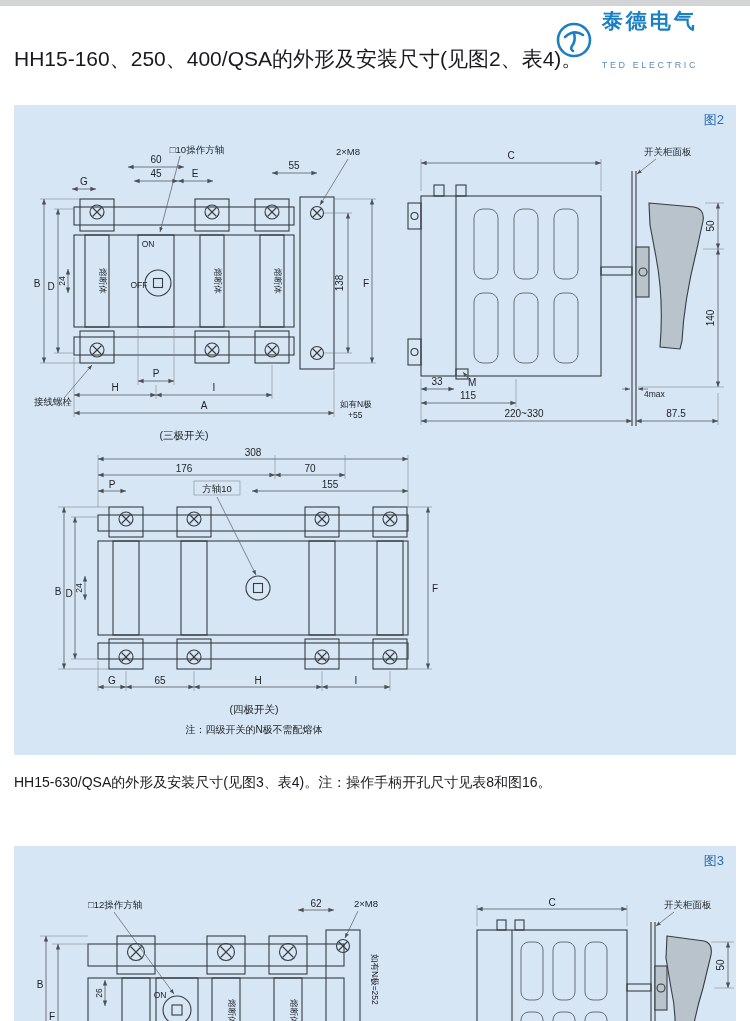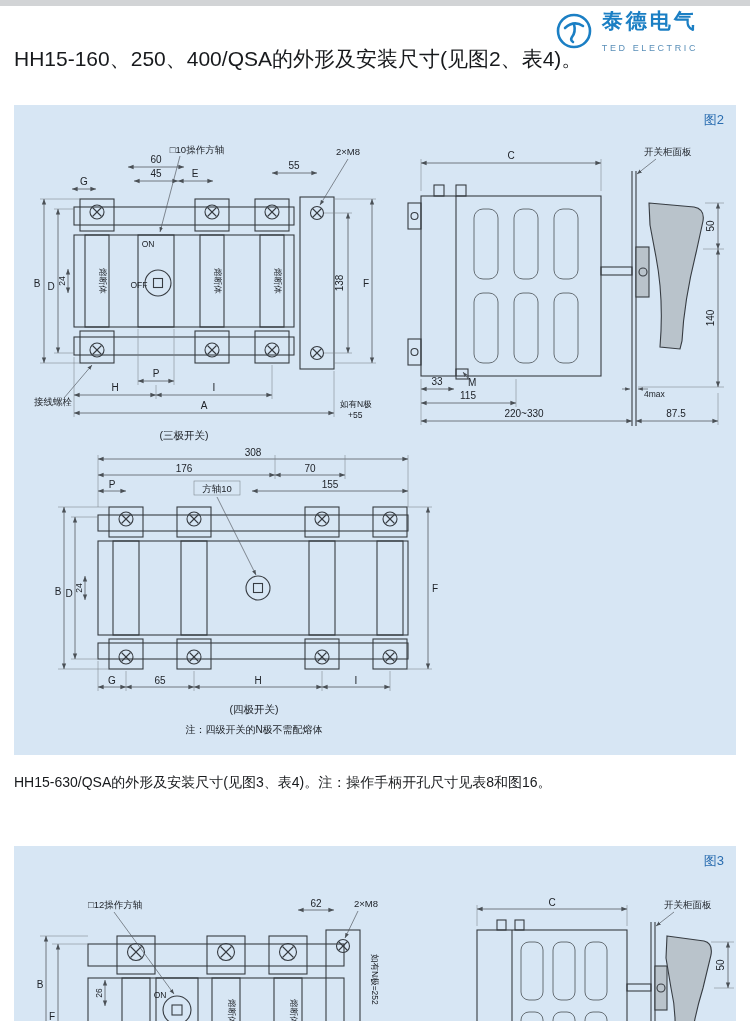--- a/index.html
+++ b/index.html
@@ -3,23 +3,23 @@
 <meta charset="utf-8">
 <style>
   * { margin:0; padding:0; box-sizing:border-box; }
   html,body { width:750px; }
   body {
     height:1021px; position:relative; overflow:hidden; background:#ffffff;
     font-family:"Liberation Sans","DejaVu Sans",sans-serif; color:#1a1a1a;
   }
   .top-strip { position:absolute; left:0; top:0; width:750px; height:6px; background:#d2d4d6; }
   .brand { position:absolute; top:9px; right:52px; display:flex; align-items:center; gap:9px; }
-  .brand-text { display:flex; flex-direction:column; }
+  .brand-text { display:flex; flex-direction:column;gap:27px; }
   .brand-cn { font-size:21px; font-weight:bold; color:#1b7fc4; letter-spacing:3px; line-height:23px; }
-  .brand-en { font-size:9px; color:#5a8fb8; letter-spacing:2.6px; margin-top:11px; }
+  .brand-en { font-size:9px; color:#5a8fb8; letter-spacing:2.6px; margin-top:1px; }
   .h1 { position:absolute; left:14px; top:46px; font-size:21px; line-height:25px; color:#17191c; }
   .h2 { position:absolute; left:14px; top:774px; font-size:14px; color:#17191c; }
   .panel { position:absolute; left:14px; width:722px; background:#d7e6f4; overflow:hidden; }
   .panel-fig2 { top:105px; height:650px; }
   .panel-fig3 { top:846px; height:226px; }
   .fig-tag { position:absolute; top:6px; right:12px; font-size:13px; color:#2a6db0; }
   .drw { position:absolute; overflow:visible; }
   svg text { font:10px "Liberation Sans","DejaVu Sans",sans-serif; fill:#20242a; }
   .tc { text-anchor:middle; }
   .sm { font-size:8.5px; }

